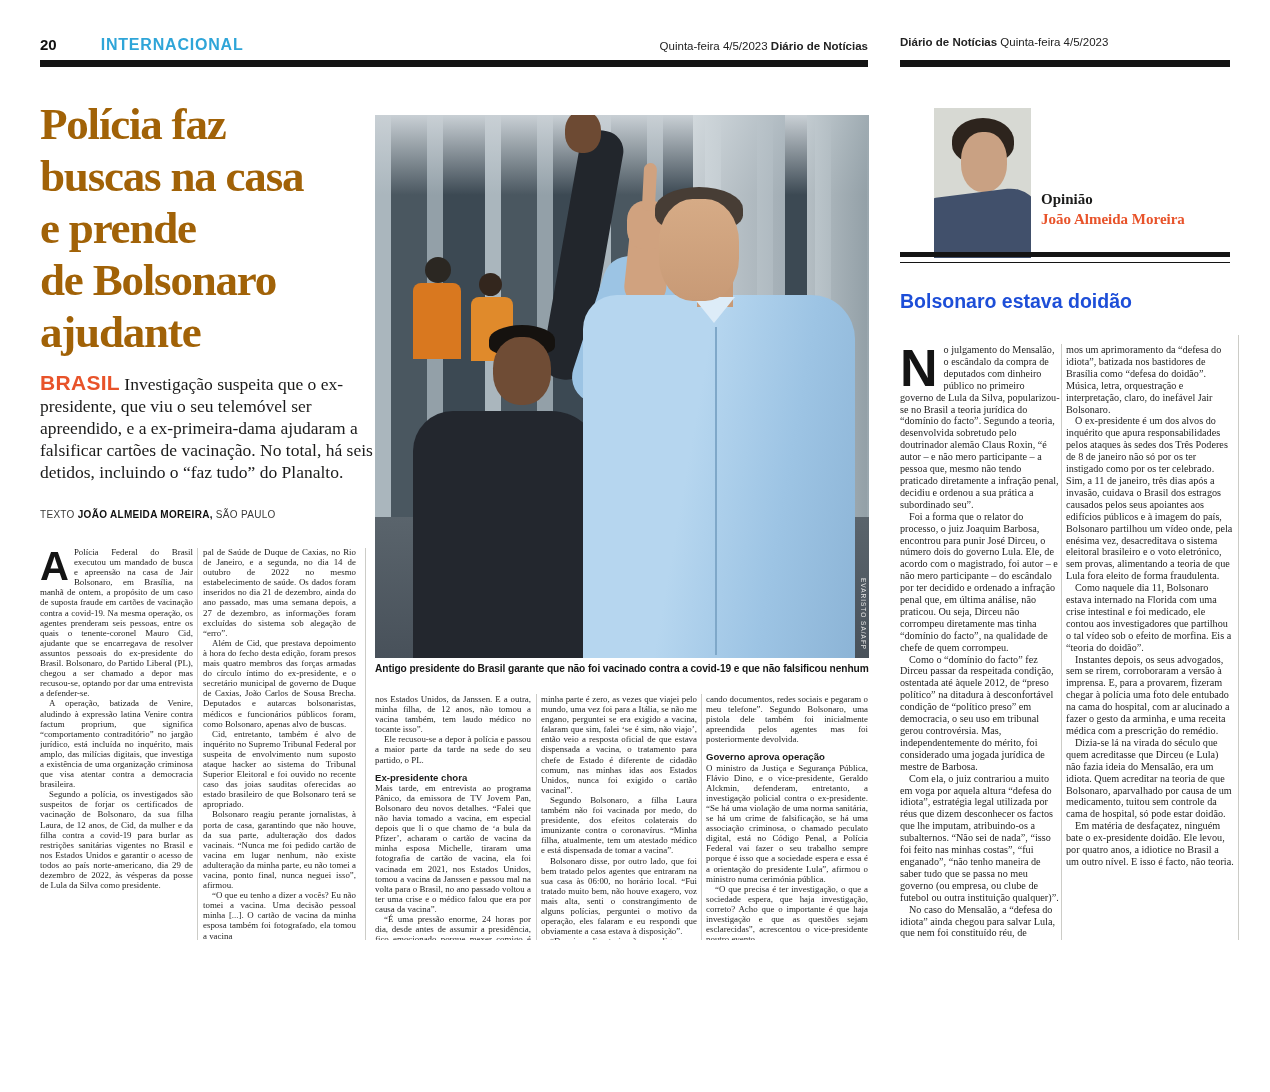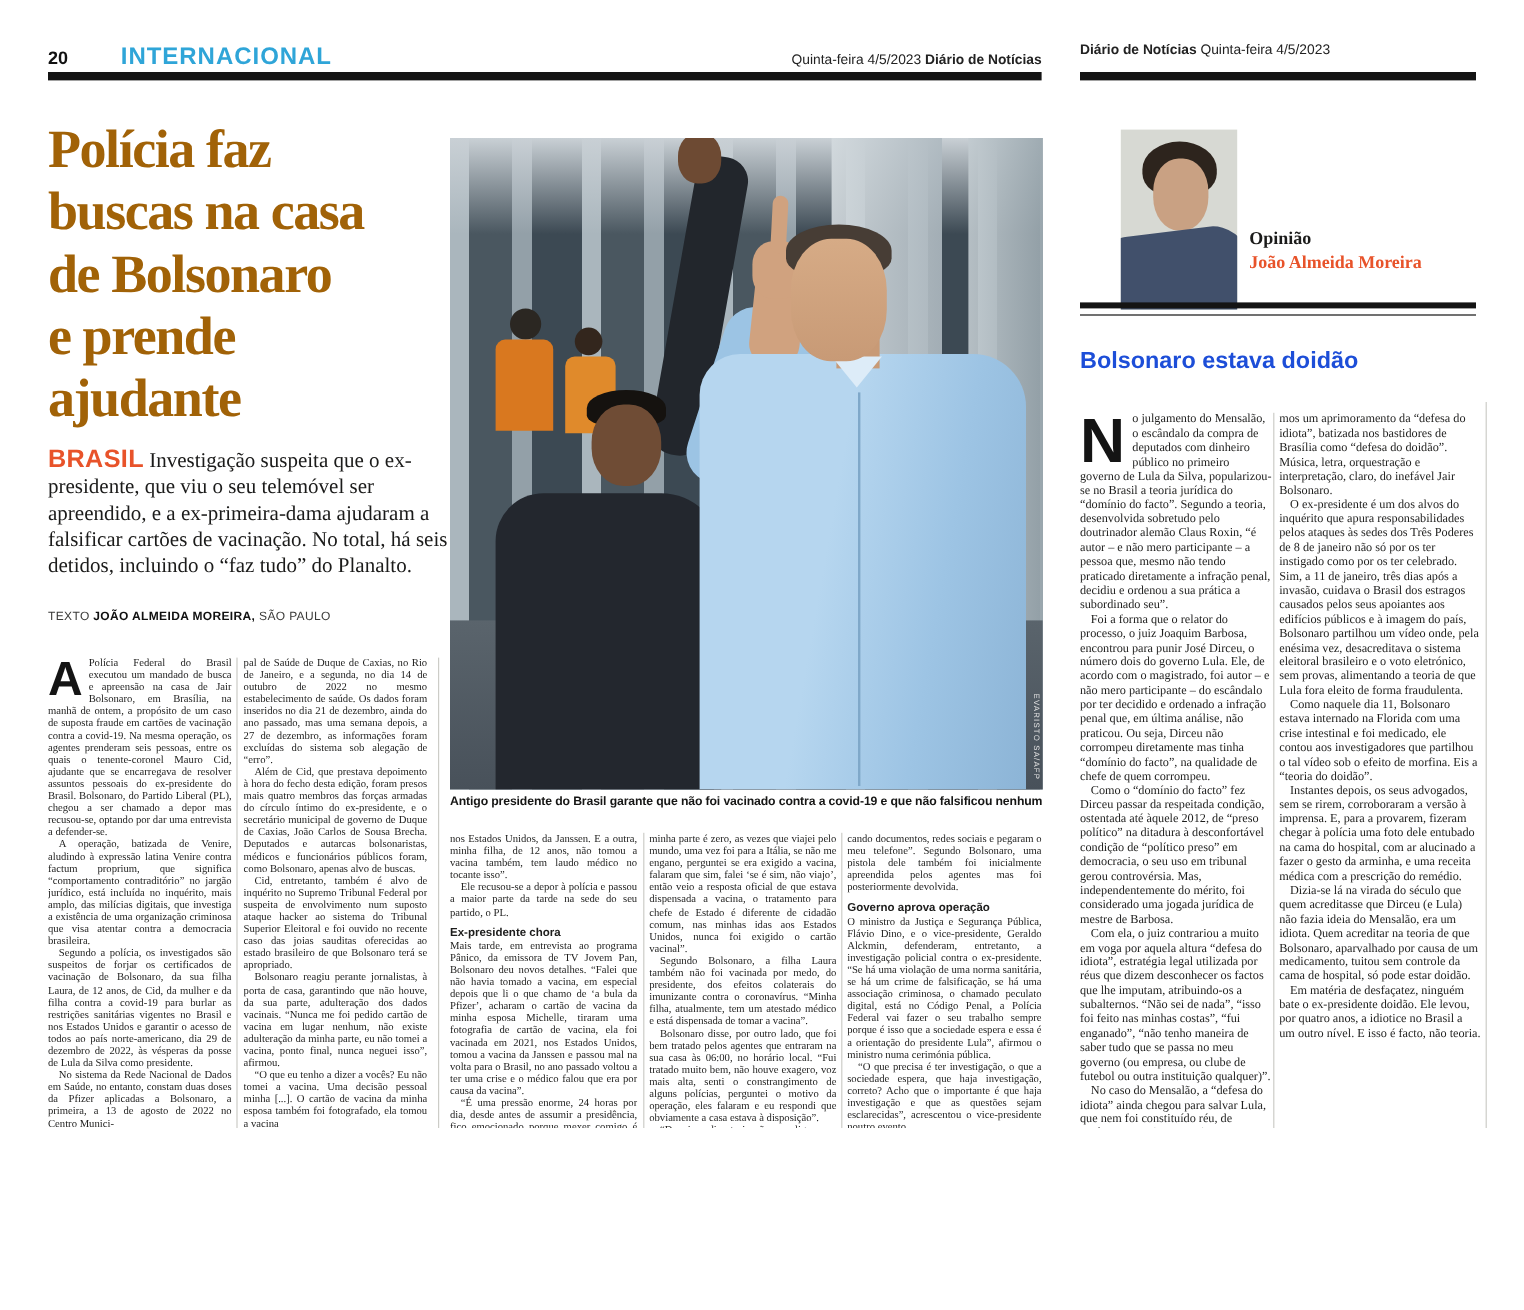--- a/index.html
+++ b/index.html
@@ -3,21 +3,21 @@
 <meta charset="utf-8">
 <style>
   html,body{margin:0;padding:0;background:#fff;}
   .canvas{position:relative;width:1270px;height:940px;background:#fff;overflow:hidden;
           font-family:"Liberation Sans",sans-serif;color:#1c1c1b;}
   .abs{position:absolute;}
 
   
   .hdr-left{left:40px;top:36px;width:828px;display:flex;align-items:baseline;}
   .pageno{font-size:15px;font-weight:bold;color:#111;}
-  .section{margin-left:44px;font-size:20px;font-weight:bold;color:#2fa5d8;letter-spacing:.8px;}
+  .section{margin-left:44px;font-size:16px;font-weight:bold;color:#2fa5d8;letter-spacing:.8px;}
   .hdr-date{margin-left:auto;font-size:11.5px;color:#222;}
   .hdr-right{left:900px;top:36px;width:330px;font-size:11.5px;color:#222;}
   .bar{background:#141414;height:7px;}
   .bar-left{left:40px;top:60px;width:828px;}
   .bar-right{left:900px;top:60px;width:330px;}
 
   
   .headline{left:40px;top:98px;width:336px;font-family:"Liberation Serif",serif;
             font-weight:bold;font-size:45px;line-height:52px;letter-spacing:-1.2px;color:#a16207;}
   .lead{left:40px;top:372px;width:336px;font-family:"Liberation Serif",serif;
@@ -125,22 +125,22 @@
 
   <div class="abs hdr-right">
     <b>Diário de Notícias</b>
     <span>Quinta-feira 4/5/2023</span>
   </div>
   <div class="abs bar bar-right"></div>
 
   <div class="abs headline">
     <div>Polícia faz</div>
     <div>buscas na casa</div>
+    <div>e prende</div>
     <div>de Bolsonaro</div>
-    <div>e prende</div>
     <div>ajudante</div>
   </div>
 
   <div class="abs lead">
     <span class="tag">BRASIL</span>
     <span>Investigação suspeita que o ex-presidente, que viu o seu telemóvel ser apreendido, e a ex-primeira-dama ajudaram a falsificar cartões de vacinação. No total, há seis detidos, incluindo o “faz tudo” do Planalto.</span>
   </div>
 
   <div class="abs byline">
     <span>TEXTO</span>
@@ -179,21 +179,20 @@
 
   <div class="vrule r1"></div>
   <div class="vrule r2"></div>
   <div class="vrule r3"></div>
   <div class="vrule r4"></div>
 
   <div class="ncol c1">
     <p><span class="dropcap">A</span><span>Polícia Federal do Brasil executou um mandado de busca e apreensão na casa de Jair Bolsonaro, em Brasília, na manhã de ontem, a propósito de um caso de suposta fraude em cartões de vacinação contra a covid-19. Na mesma operação, os agentes prenderam seis pessoas, entre os quais o tenente-coronel Mauro Cid, ajudante que se encarregava de resolver assuntos pessoais do ex-presidente do Brasil. Bolsonaro, do Partido Liberal (PL), chegou a ser chamado a depor mas recusou-se, optando por dar uma entrevista a defender-se.</span></p>
     <p class="ind">A operação, batizada de Venire, aludindo à expressão latina Venire contra factum proprium, que significa “comportamento contraditório” no jargão jurídico, está incluída no inquérito, mais amplo, das milícias digitais, que investiga a existência de uma organização criminosa que visa atentar contra a democracia brasileira.</p>
     <p class="ind">Segundo a polícia, os investigados são suspeitos de forjar os certificados de vacinação de Bolsonaro, da sua filha Laura, de 12 anos, de Cid, da mulher e da filha contra a covid-19 para burlar as restrições sanitárias vigentes no Brasil e nos Estados Unidos e garantir o acesso de todos ao país norte-americano, dia 29 de dezembro de 2022, às vésperas da posse de Lula da Silva como presidente.</p>
-    <p class="ind">No sistema da Rede Nacional de Dados em Saúde, no entanto, constam duas doses da Pfizer aplicadas a Bolsonaro, a primeira, a 13 de agosto de 2022 no Centro Munici-</p>
   </div>
 
   <div class="ncol c2">
     <p>pal de Saúde de Duque de Caxias, no Rio de Janeiro, e a segunda, no dia 14 de outubro de 2022 no mesmo estabelecimento de saúde. Os dados foram inseridos no dia 21 de dezembro, ainda do ano passado, mas uma semana depois, a 27 de dezembro, as informações foram excluídas do sistema sob alegação de “erro”.</p>
     <p class="ind">Além de Cid, que prestava depoimento à hora do fecho desta edição, foram presos mais quatro membros das forças armadas do círculo íntimo do ex-presidente, e o secretário municipal de governo de Duque de Caxias, João Carlos de Sousa Brecha. Deputados e autarcas bolsonaristas, médicos e funcionários públicos foram, como Bolsonaro, apenas alvo de buscas.</p>
     <p class="ind">Cid, entretanto, também é alvo de inquérito no Supremo Tribunal Federal por suspeita de envolvimento num suposto ataque hacker ao sistema do Tribunal Superior Eleitoral e foi ouvido no recente caso das joias sauditas oferecidas ao estado brasileiro de que Bolsonaro terá se apropriado.</p>
     <p class="ind">Bolsonaro reagiu perante jornalistas, à porta de casa, garantindo que não houve, da sua parte, adulteração dos dados vacinais. “Nunca me foi pedido cartão de vacina em lugar nenhum, não existe adulteração da minha parte, eu não tomei a vacina, ponto final, nunca neguei isso”, afirmou.</p>
     <p class="ind">“O que eu tenho a dizer a vocês? Eu não tomei a vacina. Uma decisão pessoal minha [...]. O cartão de vacina da minha esposa também foi fotografado, ela tomou a vacina</p>
   </div>
 

